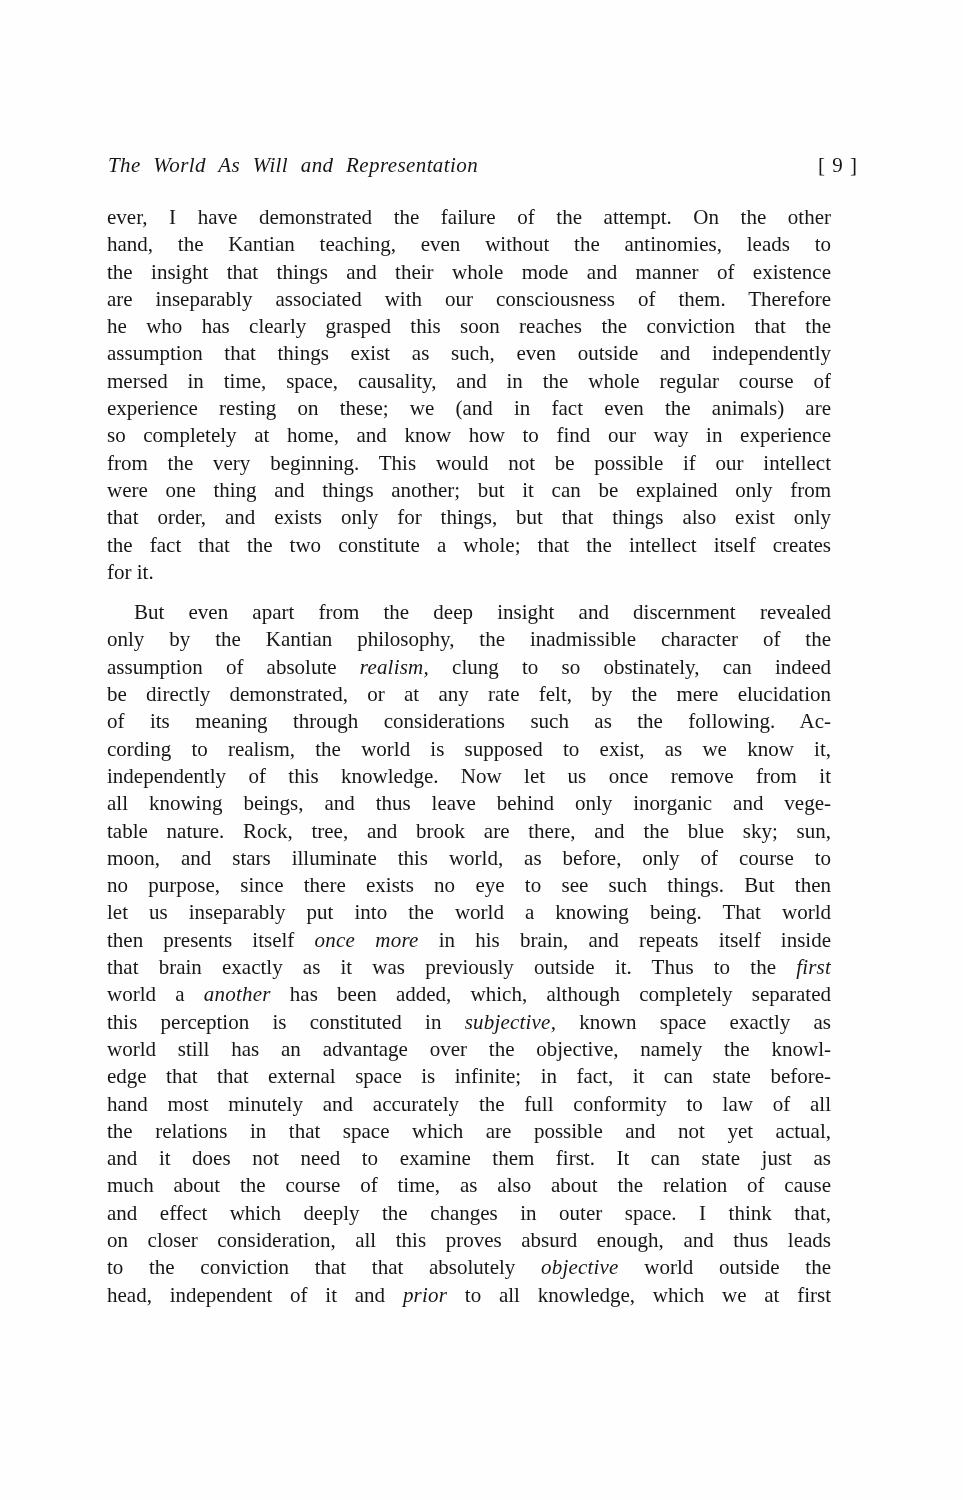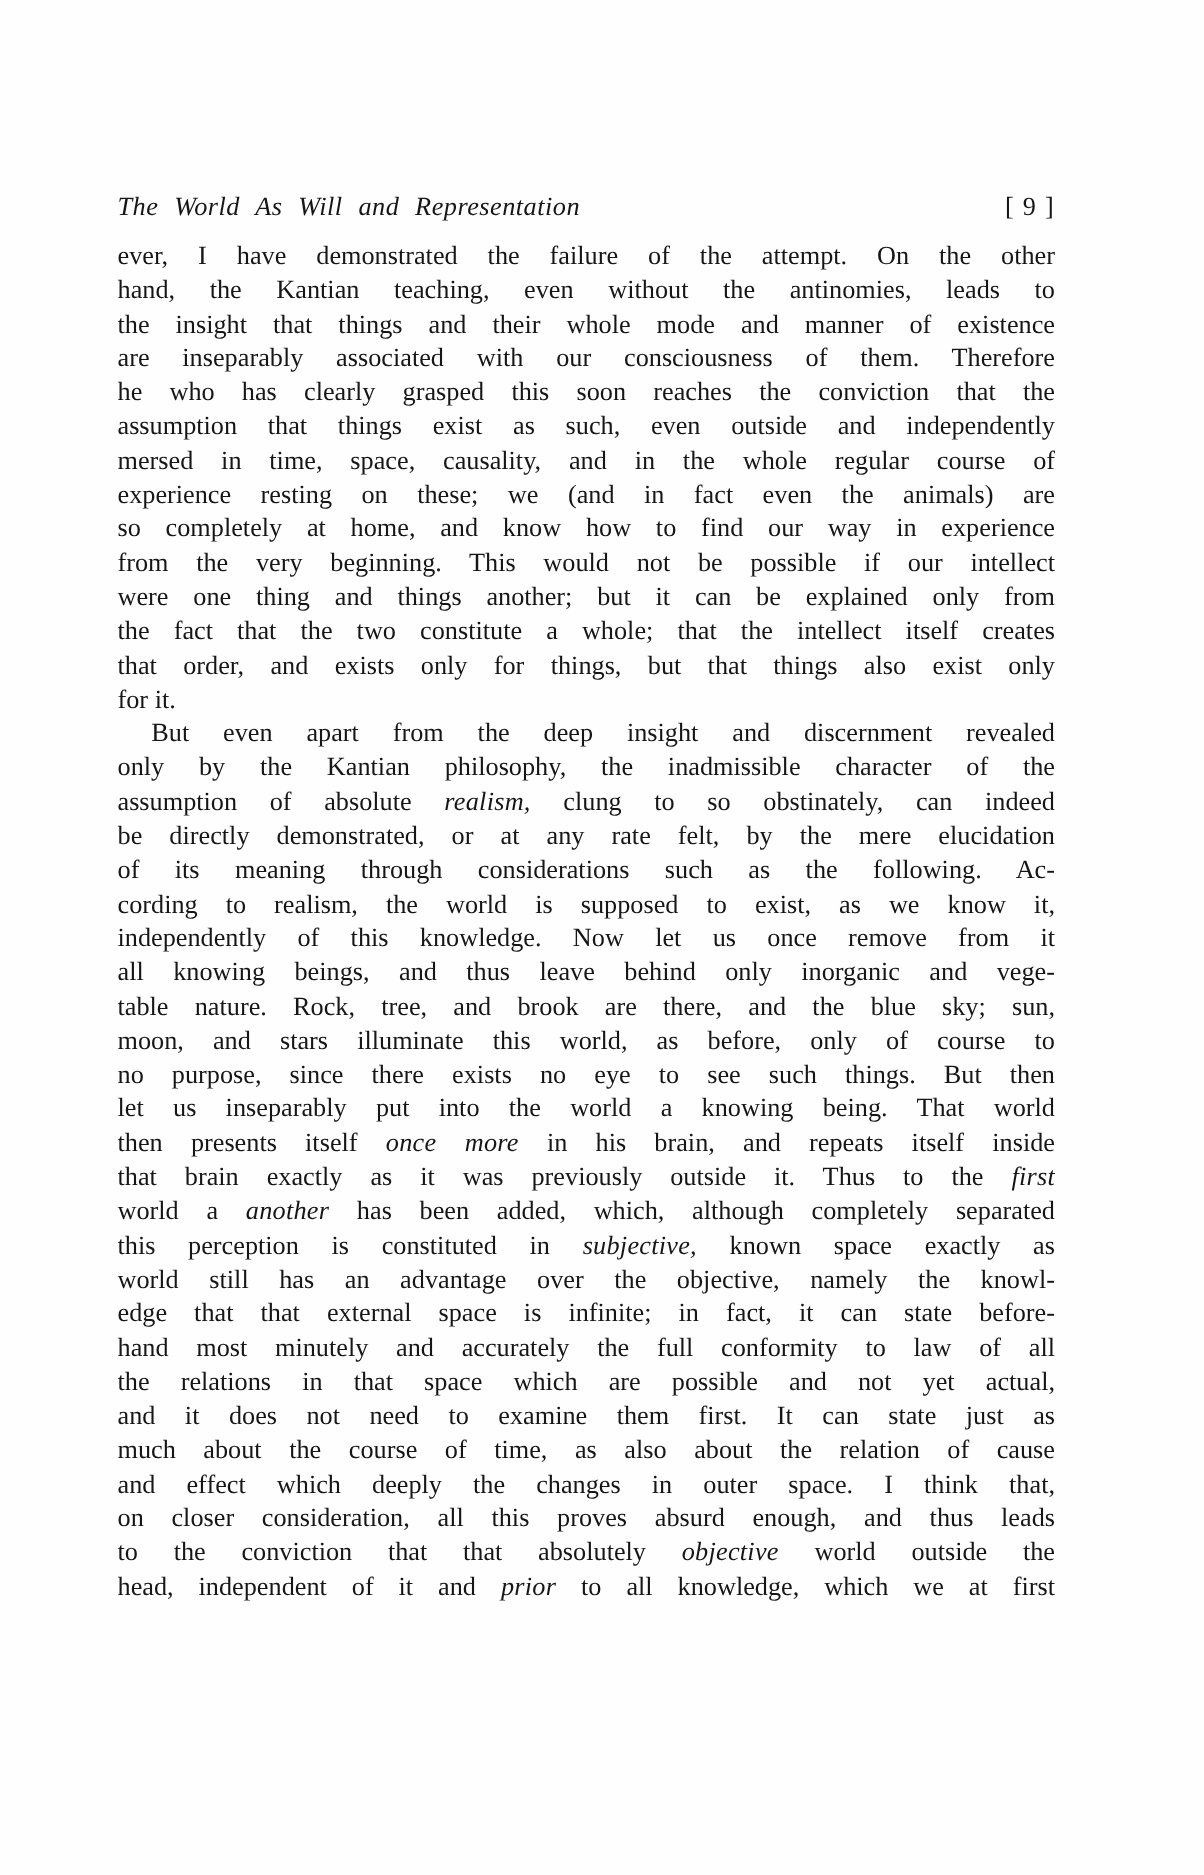--- a/index.html
+++ b/index.html
@@ -11,21 +11,21 @@
     position: relative;
     width: 963px;
     height: 1500px;
     background: #fefefe;
     color: #161616;
     font-family: "Liberation Serif", "DejaVu Serif", serif;
     overflow: hidden;
   }
   .running-head {
     position: absolute;
-    left: 94px;
+    left: 108px;
     top: 152px;
     width: 750px;
     display: flex;
     justify-content: space-between;
     align-items: center;
     font-size: 21px;
     line-height: 26px;
   }
   .head-title {
     font-style: italic;
@@ -37,21 +37,21 @@
     letter-spacing: 1px;
   }
   .body-text {
     position: absolute;
     left: 94px;
     top: 191px;
     width: 750px;
     font-size: 21px;
     line-height: 27.3px;
   }
-  .para { margin: 0; }
+  .para { margin: 13px; }
   .line {
     text-align: justify;
     text-align-last: justify;
     white-space: normal;
     overflow: hidden;
     height: 27.3px;
   }
   .line.lastline {
     text-align-last: left;
   }
@@ -76,22 +76,22 @@
         <div class="line">hand, the Kantian teaching, even without the antinomies, leads to</div>
         <div class="line">the insight that things and their whole mode and manner of existence</div>
         <div class="line">are inseparably associated with our consciousness of them. Therefore</div>
         <div class="line">he who has clearly grasped this soon reaches the conviction that the</div>
         <div class="line">assumption that things exist as such, even outside and independently</div>
         <div class="line">mersed in time, space, causality, and in the whole regular course of</div>
         <div class="line">experience resting on these; we (and in fact even the animals) are</div>
         <div class="line">so completely at home, and know how to find our way in experience</div>
         <div class="line">from the very beginning. This would not be possible if our intellect</div>
         <div class="line">were one thing and things another; but it can be explained only from</div>
+        <div class="line">that order, and exists only for things, but that things also exist only</div>
         <div class="line">the fact that the two constitute a whole; that the intellect itself creates</div>
-        <div class="line">that order, and exists only for things, but that things also exist only</div>
         <div class="line lastline">for it.</div>
       </div>
       <div class="para">
         <div class="line indent">But even apart from the deep insight and discernment revealed</div>
         <div class="line">only by the Kantian philosophy, the inadmissible character of the</div>
         <div class="line">assumption of absolute <i>realism,</i> clung to so obstinately, can indeed</div>
         <div class="line">be directly demonstrated, or at any rate felt, by the mere elucidation</div>
         <div class="line">of its meaning through considerations such as the following. Ac-</div>
         <div class="line">cording to realism, the world is supposed to exist, as we know it,</div>
         <div class="line">independently of this knowledge. Now let us once remove from it</div>

